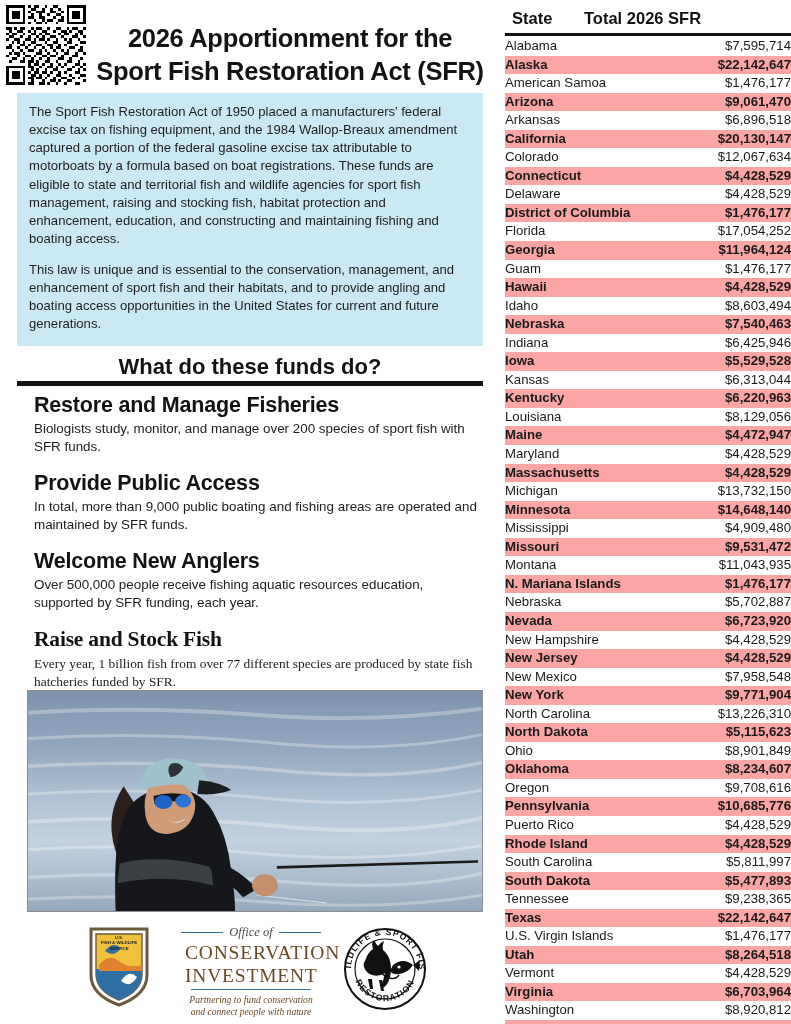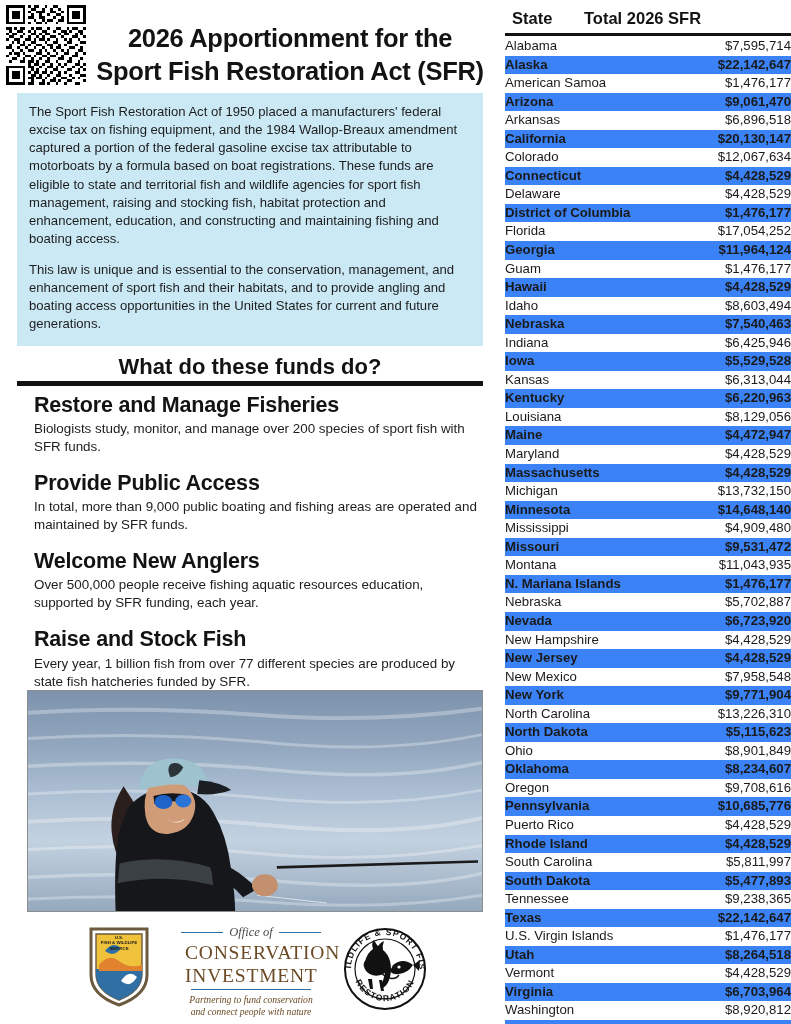--- a/index.html
+++ b/index.html
@@ -40,21 +40,21 @@
     position: absolute; left: 17px; top: 354px; width: 466px;
     text-align: center; font-size: 22px; font-weight: bold; color: #131313;
   }
   #funds-rule {
     position: absolute; left: 17px; top: 381px; width: 466px; height: 5px;
     background: #131313;
   }
 
   #sections { position: absolute; left: 34px; top: 392px; width: 450px; }
   .sec { margin-bottom: 14px; }
-  .sec:last-child { margin-bottom: 0; }
+  .sec:last-child { margin-bottom: 0; font-family: Liberation Serif, serif; }
   .sec-h {
     font-size: 21.5px; font-weight: bold; color: #131313;
     letter-spacing: -0.2px; line-height: 1.22;
   }
   .sec-b {
     font-size: 13.4px; line-height: 1.34; color: #1d1d1d; margin-top: 2px;
   }
 
   
   #photo {
@@ -100,21 +100,21 @@
   table.sfr th.c-state { text-align: left; padding-left: 7px; margin-left: 8px; }
   table.sfr th.c-amt { text-align: left; padding-right: 7px; }
   #hdr-rule { height: 3px; background: #131313; width: 286px; margin: 0 0 1px 0; }
 
   table.sfr td {
     font-size: 13.2px; color: #1a1a1a; height: 18.55px;
     line-height: 18.55px; padding: 0;
   }
   td.c-state { text-align: left; padding-left: 7px; }
   td.c-amt { text-align: right; padding-right: 7px; font-weight: normal; }
-  tr.band td { background: #3b82f6; font-weight: bold; }
+  tr.band td { background: #fca5a5; font-weight: bold; }
   tr.band td.c-amt { font-weight: bold; }
 </style>
 </head>
 <body>
 
 <div id="page">
 
   <div id="left">
 
     <div id="qr">

